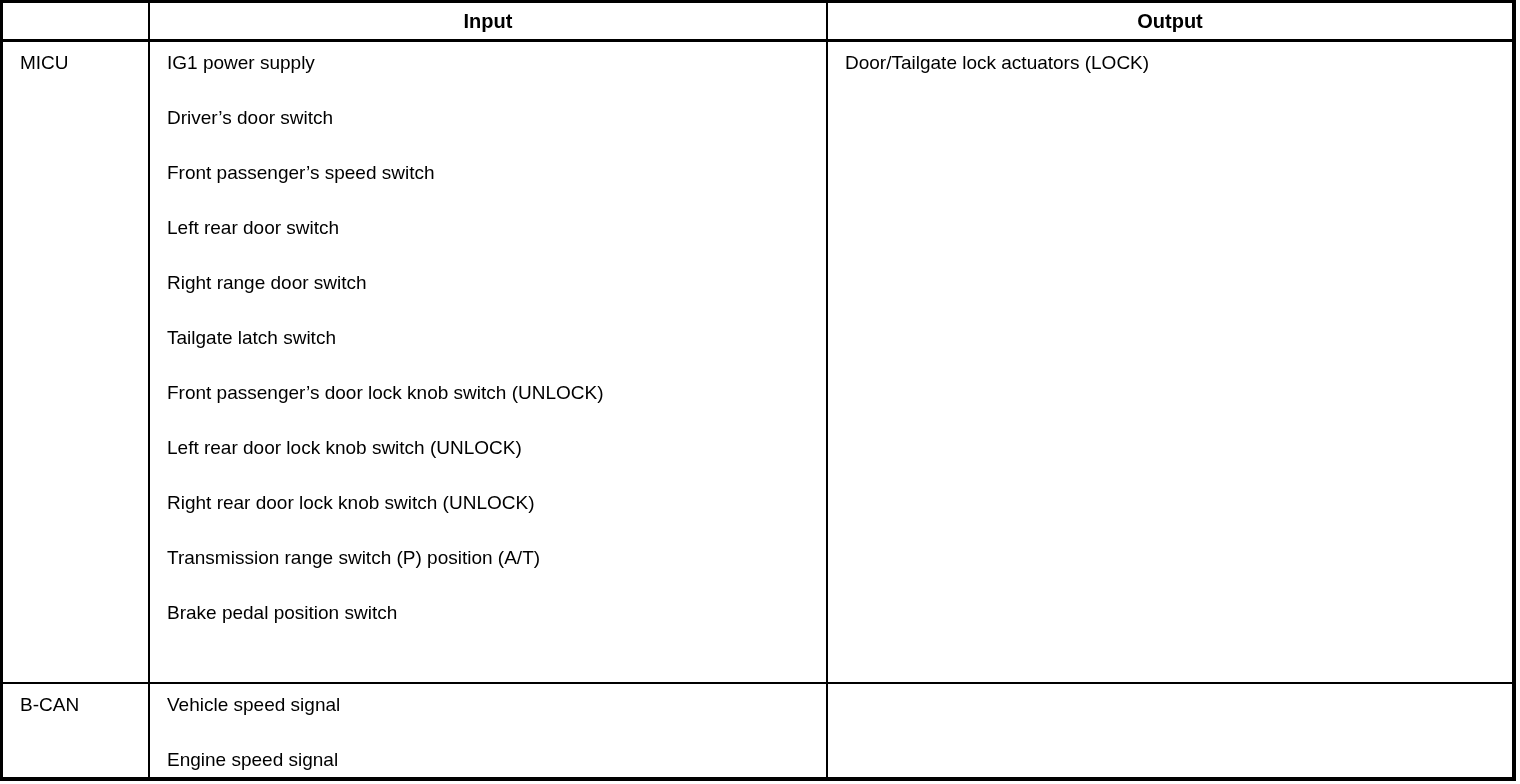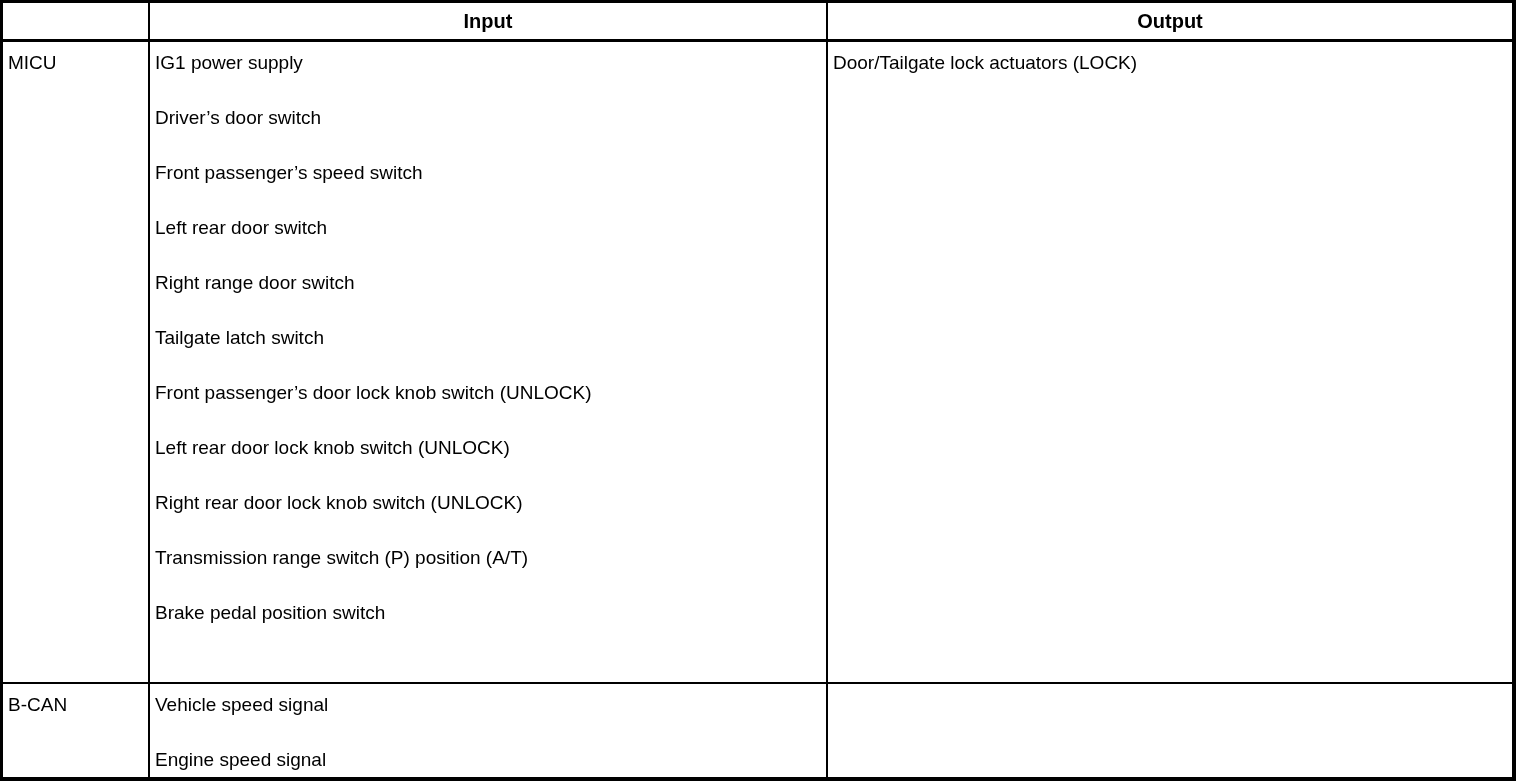--- a/index.html
+++ b/index.html
@@ -50,21 +50,21 @@
     align-items: center;
     justify-content: center;
     line-height: 1;
   }
   .row-sep {
     border-bottom: 2px solid #000;
   }
   .body-cell {
     font-size: 19px;
     line-height: 27px;
-    padding: 7px 4px 0 5px;
+    padding: 7px 4px 0 17px;
   }
   .item {
     margin-bottom: 28px;
     white-space: nowrap;
   }
   .item:last-child {
     margin-bottom: 0;
   }
   .source-label {
     white-space: nowrap;

